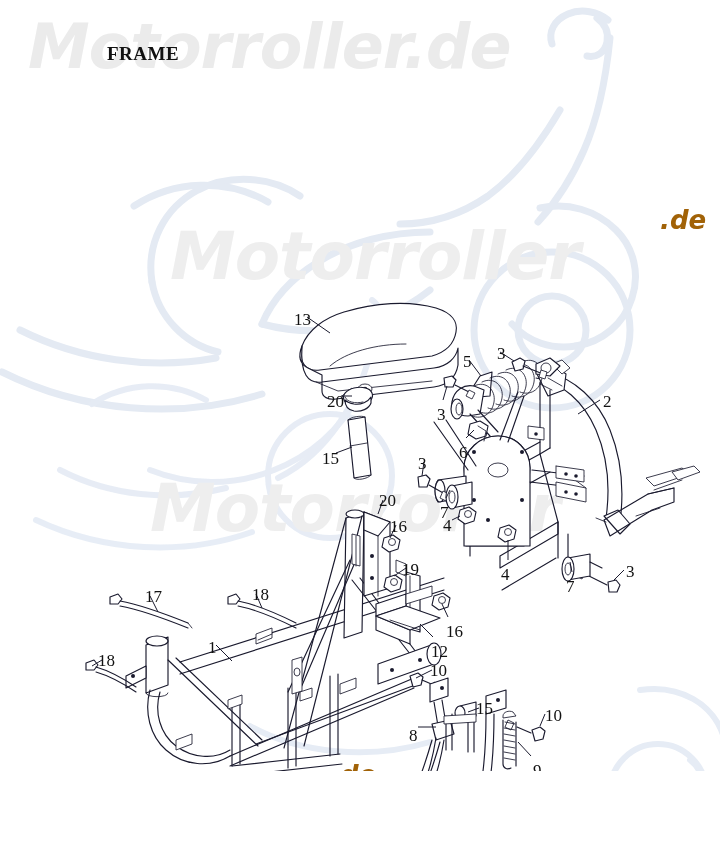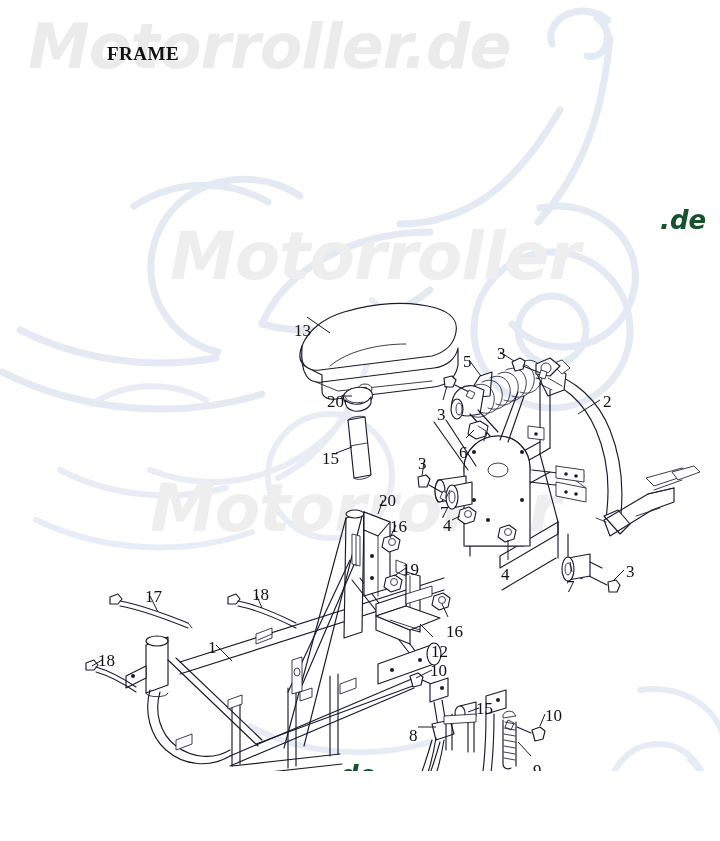--- a/index.html
+++ b/index.html
@@ -6,21 +6,21 @@
   body{width:720px;height:841px;position:relative;overflow:hidden;
        font-family:"Liberation Serif",serif;background:#fff;}
 
   #stage{position:absolute;left:0;top:0;width:720px;height:771px;overflow:hidden;background:#fff;}
 
   
   .wm-layer{position:absolute;left:0;top:0;width:720px;height:841px;pointer-events:none;}
   .wm-text{position:absolute;font-family:"DejaVu Sans",sans-serif;font-weight:700;
            font-style:italic;color:#ebebeb;white-space:nowrap;letter-spacing:-1px;}
   .wm-de{position:absolute;font-family:"DejaVu Sans",sans-serif;font-weight:700;
-         font-style:italic;color:#14532d;white-space:nowrap;}
+         font-style:italic;color:#a16207;white-space:nowrap;}
 
   .wm-top   {left:28px;  top:10px;  font-size:62px;}
   .wm-mid   {left:170px; top:218px; font-size:66px; color:#eeeeee;}
   .wm-mid2  {left:150px; top:470px; font-size:66px; color:#eeeeee;}
   .wm-bot   {left:10px;  top:760px; font-size:66px; color:#eeeeee;}
 
   .wm-de-1{left:660px; top:205px; font-size:26px;}
   .wm-de-2{left:480px; top:482px; font-size:26px;}
   .wm-de-3{left:330px; top:760px; font-size:26px;}
 
@@ -499,21 +499,21 @@
       <div class="num" style="left: 463px; top: 353px;">5</div>
       <div class="num" style="left: 459px; top: 444px;">6</div>
       <div class="num" style="left: 440px; top: 504px;">7</div>
       <div class="num" style="left: 566px; top: 578px;">7</div>
       <div class="num" style="left: 409px; top: 727px;">8</div>
       <div class="num" style="left: 533px; top: 762px;">9</div>
       <div class="num" style="left: 430px; top: 662px;">10</div>
       <div class="num" style="left: 545px; top: 707px;">10</div>
       <div class="num" style="left: 476px; top: 700px;">15</div>
       <div class="num" style="left: 431px; top: 643px; font-family: Liberation Serif, serif;">12</div>
-      <div class="num" style="left: 294px; top: 311px; margin-top: 11px;">13</div>
+      <div class="num" style="left: 294px; top: 311px;">13</div>
       <div class="num" style="left: 327px; top: 393px;">20</div>
       <div class="num" style="left: 322px; top: 450px;">15</div>
       <div class="num" style="left: 390px; top: 518px;">16</div>
       <div class="num" style="left: 446px; top: 623px;">16</div>
       <div class="num" style="left: 145px; top: 588px;">17</div>
       <div class="num" style="left: 252px; top: 586px;">18</div>
       <div class="num" style="left: 98px; top: 652px;">18</div>
       <div class="num" style="left: 294px; top: 806px;">18</div>
       <div class="num" style="left: 402px; top: 561px;">19</div>
       <div class="num" style="left: 379px; top: 492px;">20</div>

